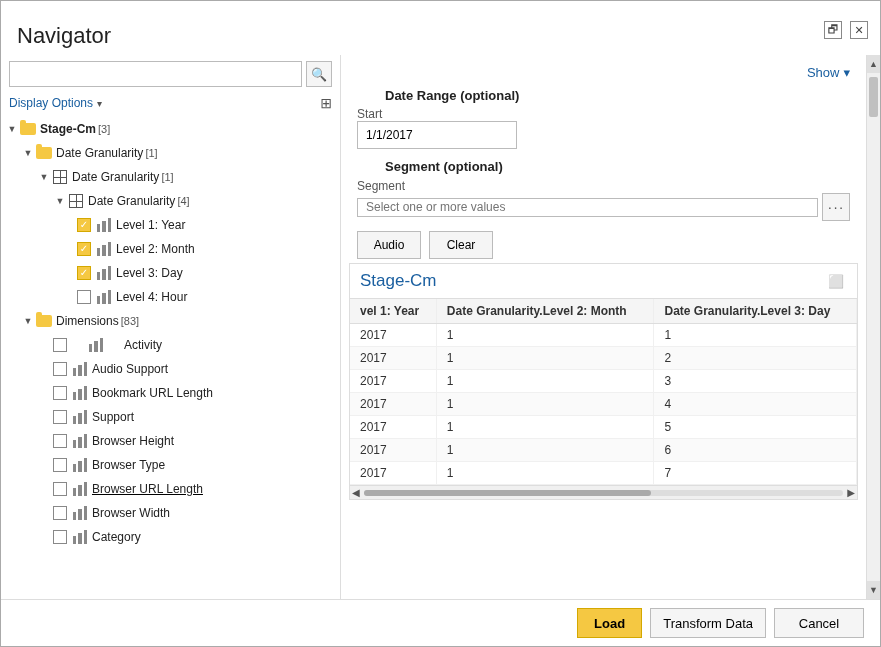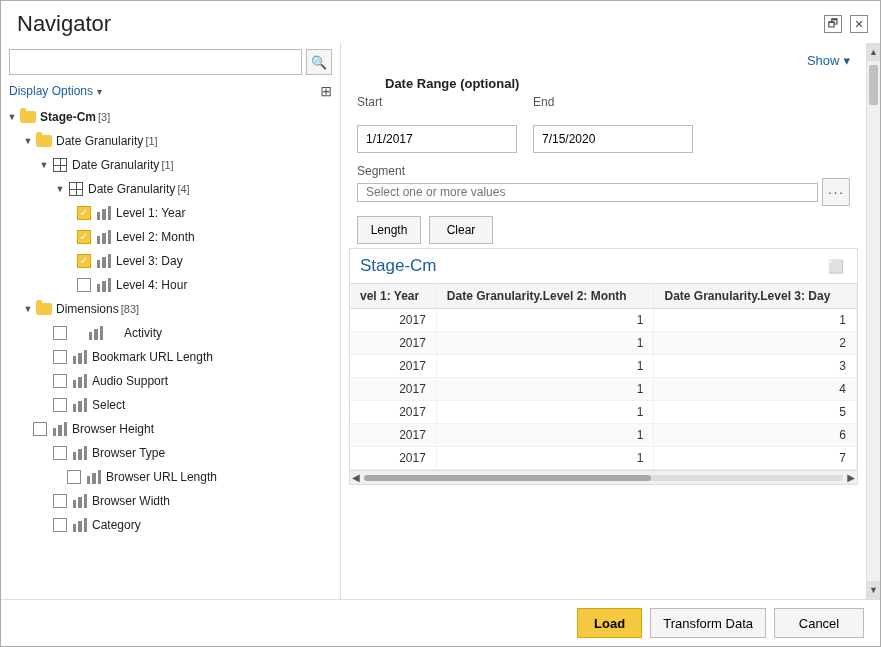--- a/index.html
+++ b/index.html
@@ -26,20 +26,21 @@
       display: flex;
       align-items: center;
       justify-content: space-between;
       padding: 10px 12px 6px 16px;
       flex-shrink: 0;
     }
     .title-bar h1 {
       font-size: 22px;
       font-weight: 300;
       color: #222;
+      margin-top: 12px;
     }
     .title-bar-controls {
       display: flex;
       gap: 8px;
     }
     .title-bar-btn {
       width: 18px;
       height: 18px;
       border: 1px solid #888;
       background: #fff;
@@ -243,21 +244,21 @@
       font-size: 13px;
       font-weight: 600;
       color: #222;
       margin-bottom: 4px;
       padding-left: 28px;
     }
     .date-row {
       display: flex;
       gap: 16px;
     }
-    .date-field { display: flex; flex-direction: column; gap: 16px; }
+    .date-field { display: flex; flex-direction: column; gap: 0; }
     .date-label { font-size: 12px; color: #555; }
     .date-input {
       width: 160px;
       height: 28px;
       border: 1px solid #bbb;
       padding: 0 8px;
       font-size: 12px;
       outline: none;
     }
     .segment-input-row {
@@ -362,21 +363,21 @@
       font-weight: 600;
       color: #333;
       white-space: nowrap;
       position: sticky;
       top: 0;
     }
     tbody td {
       border-bottom: 1px solid #f0f0f0;
       border-right: 1px solid #f0f0f0;
       padding: 4px 10px;
-      text-align: right;
+      text-align: left;
       color: #333;
     }
     tbody tr:nth-child(even) { background: #fafafa; }
     
     .bottom-bar {
       display: flex;
       align-items: center;
       justify-content: flex-end;
       padding: 8px 16px;
       gap: 8px;
@@ -598,67 +599,67 @@
         </div>
         <div class="tree-item" style="padding-left:52px;">
           <span class="cb-box"></span>
           <span class="tree-icon">
             <div class="icon-column">
                 <div class="icon-column-bar" style="height:8px;"></div>
                 <div class="icon-column-bar" style="height:11px;"></div>
                 <div class="icon-column-bar" style="height:14px;"></div>
               </div>
           </span>
+          <span class="tree-label">Audio Support</span>
+        </div>
+        <div class="tree-item" style="padding-left:52px;">
+          <span class="cb-box"></span>
+          <span class="tree-icon">
+            <div class="icon-column">
+                <div class="icon-column-bar" style="height:8px;"></div>
+                <div class="icon-column-bar" style="height:11px;"></div>
+                <div class="icon-column-bar" style="height:14px;"></div>
+              </div>
+          </span>
           <span class="tree-label">Bookmark URL Length</span>
         </div>
         <div class="tree-item" style="padding-left:52px;">
           <span class="cb-box"></span>
           <span class="tree-icon">
             <div class="icon-column">
                 <div class="icon-column-bar" style="height:8px;"></div>
                 <div class="icon-column-bar" style="height:11px;"></div>
                 <div class="icon-column-bar" style="height:14px;"></div>
               </div>
           </span>
-          <span class="tree-label">Audio Support</span>
+          <span class="tree-label">Support</span>
         </div>
         <div class="tree-item" style="padding-left:52px;">
           <span class="cb-box"></span>
           <span class="tree-icon">
             <div class="icon-column">
                 <div class="icon-column-bar" style="height:8px;"></div>
                 <div class="icon-column-bar" style="height:11px;"></div>
                 <div class="icon-column-bar" style="height:14px;"></div>
               </div>
           </span>
-          <span class="tree-label">Select</span>
-        </div>
-        <div class="tree-item" style="padding-left:32px;">
-          <span class="cb-box"></span>
-          <span class="tree-icon">
-            <div class="icon-column">
-                <div class="icon-column-bar" style="height:8px;"></div>
-                <div class="icon-column-bar" style="height:11px;"></div>
-                <div class="icon-column-bar" style="height:14px;"></div>
-              </div>
-          </span>
           <span class="tree-label">Browser Height</span>
         </div>
         <div class="tree-item" style="padding-left:52px;">
           <span class="cb-box"></span>
           <span class="tree-icon">
             <div class="icon-column">
                 <div class="icon-column-bar" style="height:8px;"></div>
                 <div class="icon-column-bar" style="height:11px;"></div>
                 <div class="icon-column-bar" style="height:14px;"></div>
               </div>
           </span>
           <span class="tree-label">Browser Type</span>
         </div>
-        <div class="tree-item" style="padding-left:66px;">
+        <div class="tree-item" style="padding-left:52px;text-decoration:underline;">
           <span class="cb-box"></span>
           <span class="tree-icon">
             <div class="icon-column">
                 <div class="icon-column-bar" style="height:8px;"></div>
                 <div class="icon-column-bar" style="height:11px;"></div>
                 <div class="icon-column-bar" style="height:14px;"></div>
               </div>
           </span>
           <span class="tree-label">Browser URL Length</span>
         </div>
@@ -698,38 +699,35 @@
             </button>
           </div>
 
           <div class="field-group">
             <div class="field-group-title">Date Range (optional)</div>
             <div class="date-row">
               <div class="date-field">
                 <span class="date-label">Start</span>
                 <input class="date-input" type="text" value="1/1/2017" style="">
               </div>
-              <div class="date-field">
-                <span class="date-label">End</span>
-                <input class="date-input" type="text" value="7/15/2020" style="">
-              </div>
             </div>
           </div>
 
           <div class="field-group">
+            <div class="field-group-title">Segment (optional)</div>
             <span class="date-label">Segment</span>
             <div class="segment-input-row">
               <input class="segment-input" type="text" placeholder="Select one or more values" style="">
               <button class="dots-btn">···</button>
             </div>
           </div>
 
 
           <div class="buttons-row">
-            <button class="btn-apply">Length</button>
+            <button class="btn-apply">Audio</button>
             <button class="btn-clear">Clear</button>
           </div>
         </div>
 
         <div class="data-area">
           <div class="data-header">
             <span class="data-title">Stage-Cm</span>
             <span class="data-export-icon">⬜</span>
           </div>
           <div class="table-wrapper">

